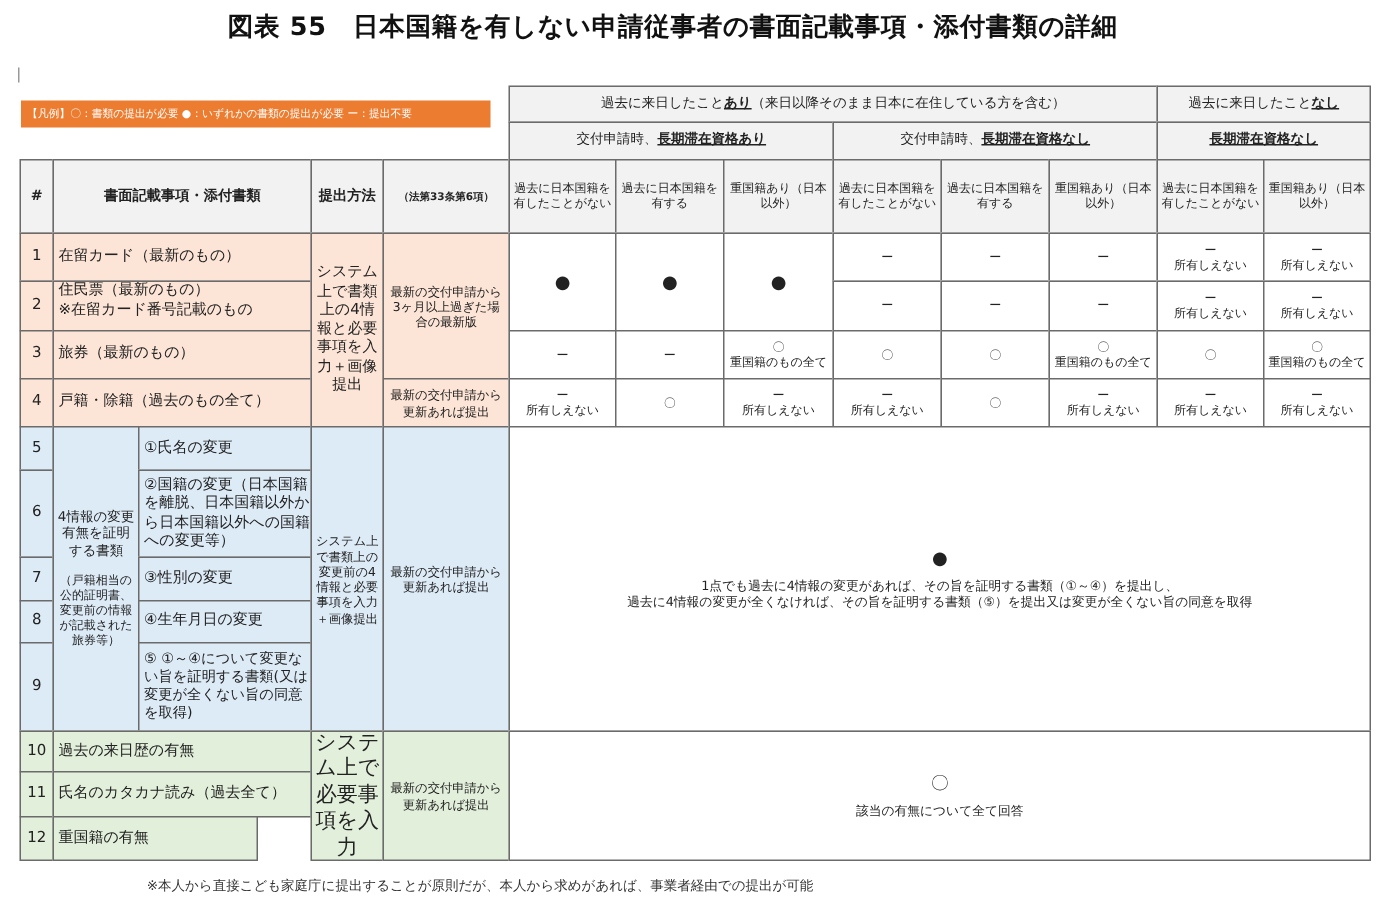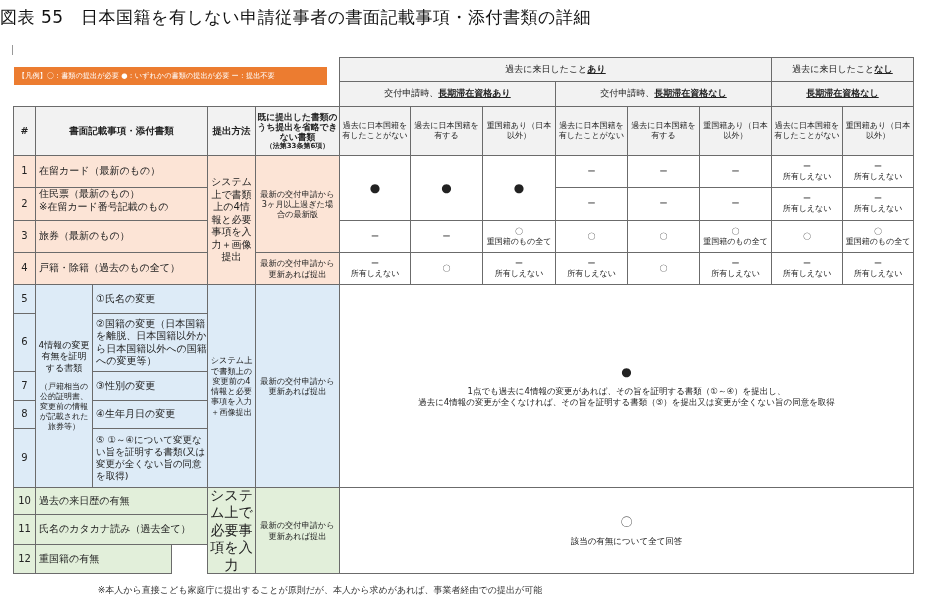--- a/index.html
+++ b/index.html
@@ -1,19 +1,19 @@
 <!DOCTYPE html>
 <html><head>
 <meta charset="utf-8">
 <style>
   html, body { margin:0; padding:0; background:#ffffff; }
   body { width:925px; height:602px; position:relative; overflow:hidden;
          font-family:"DejaVu Sans","Liberation Sans",sans-serif; color:#222; }
   .abs { position:absolute; box-sizing:border-box; }
-  .title { left:0; top:6px; width:897px; text-align:left; font-size:17px; font-weight:normal; letter-spacing:0.5px; color:#111; }
+  .title { left:0; top:6px; width:897px; text-align:center; font-size:17px; font-weight:bold; letter-spacing:0.5px; color:#111; }
   .tick { left:12px; top:45px; width:1px; height:10px; background:#999; }
   .legend { left:14px; top:67px; width:313px; height:18px; background:#ec7c30; color:#fff; font-size:7.2px; line-height:18px; padding-left:4px; white-space:nowrap; overflow:hidden; }
   .cell { position:absolute; box-sizing:border-box; border:1px solid #6b6b6b; display:flex; align-items:center; justify-content:center; text-align:center; font-size:8.5px; line-height:1.25; overflow:hidden; }
   .hdr { background:#f2f2f2; }
   .hdr-l { font-weight:bold; font-size:9.5px; }
   .peach { background:#fce4d6; }
   .blue { background:#ddebf7; }
   .green { background:#e2efda; }
   .white { background:#ffffff; }
   .left { justify-content:flex-start; text-align:left; padding-left:3px; }
@@ -32,27 +32,27 @@
 <div class="abs title">図表 55　日本国籍を有しない申請従事者の書面記載事項・添付書類の詳細</div>
 <div class="abs tick"></div>
 <div class="abs legend">【凡例】〇：書類の提出が必要 ●：いずれかの書類の提出が必要 ー：提出不要</div>
 
 <div>
 
   <div class="cell hdr hdr-l" style="left:13px;top:106px;width:23px;height:50px;">#</div>
   <div class="cell hdr hdr-l" style="left:35px;top:106px;width:173px;height:50px;">書面記載事項・添付書類</div>
   <div class="cell hdr hdr-l" style="left:207px;top:106px;width:49px;height:50px;">提出方法</div>
   <div class="cell hdr stack" style="left:255px;top:106px;width:85px;height:50px;font-weight:bold;font-size:8.8px;line-height:1.15;">
-    <span>既に提出した書類のうち提出を省略できない書類</span>
     <span class="sub">（法第33条第6項）</span>
   </div>
 
   <div class="cell hdr" style="left:339px;top:57px;width:433px;height:25px;font-size:9px;">
     <span>過去に来日したこと</span>
       <span class="u">あり</span>
+      <span>（来日以降そのまま日本に在住している方を含む）</span>
   </div>
   <div class="cell hdr" style="left:771px;top:57px;width:143px;height:25px;font-size:9px;">
     <span>過去に来日したこと</span>
       <span class="u">なし</span>
   </div>
 
   <div class="cell hdr" style="left:339px;top:81px;width:217px;height:26px;font-size:9px;">
     <span>交付申請時、</span>
       <span class="u">長期滞在資格あり</span>
   </div>

